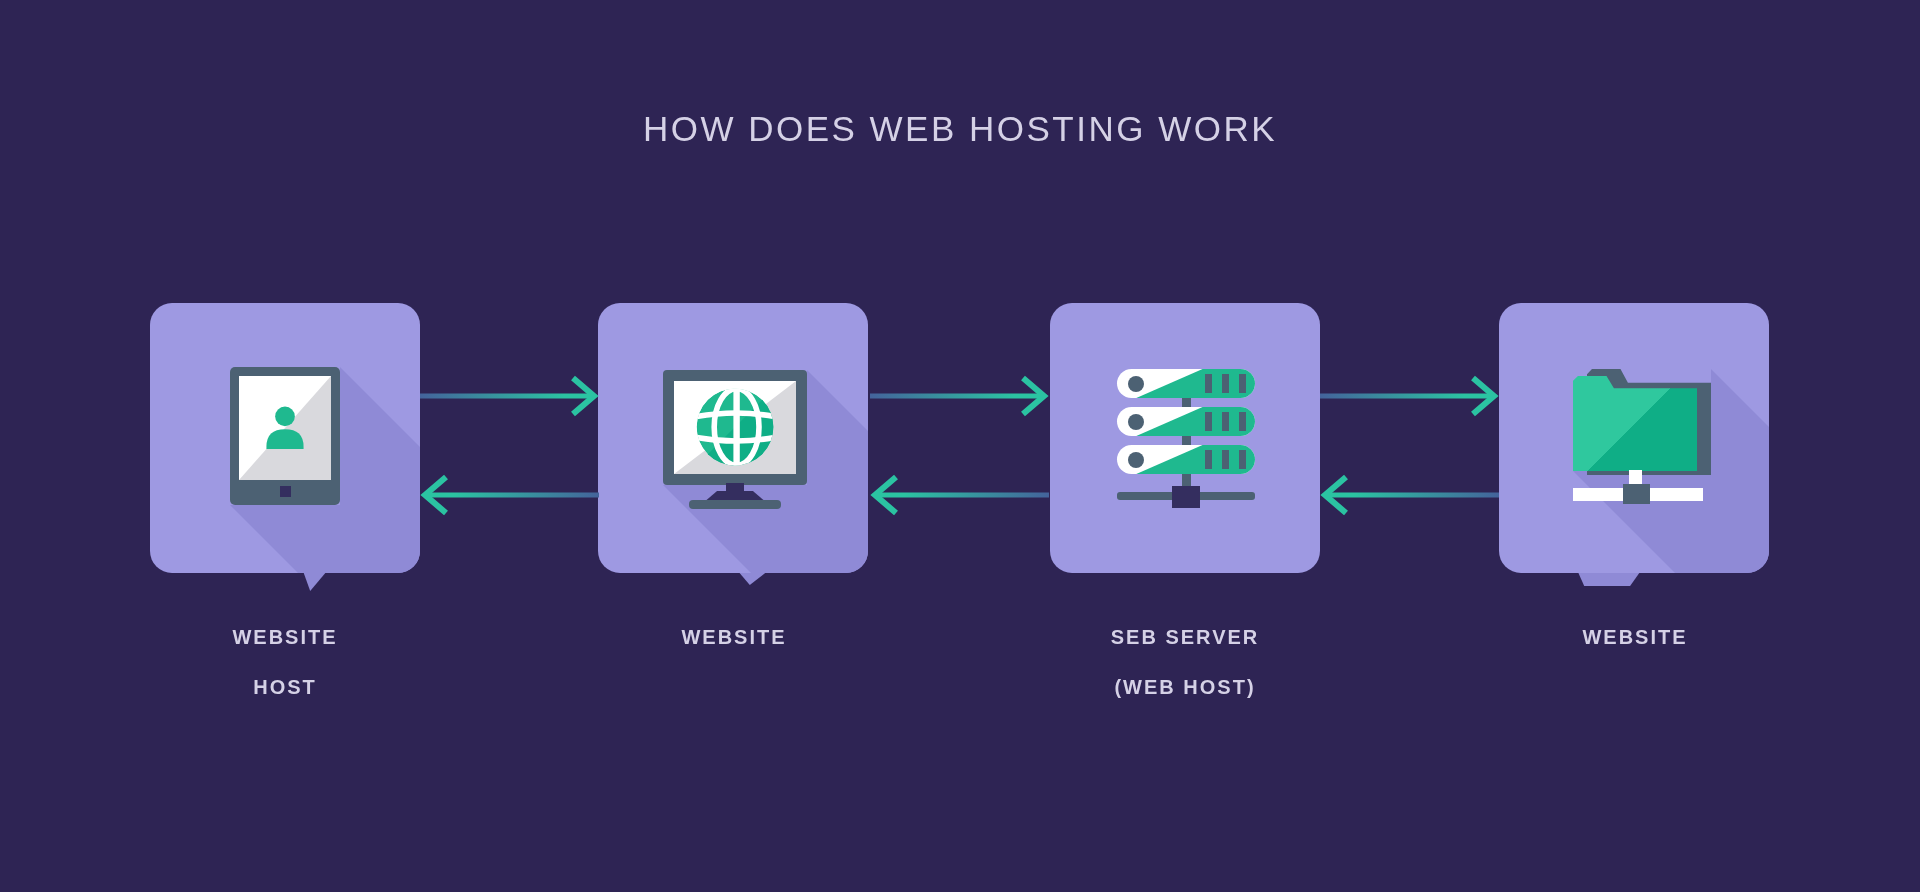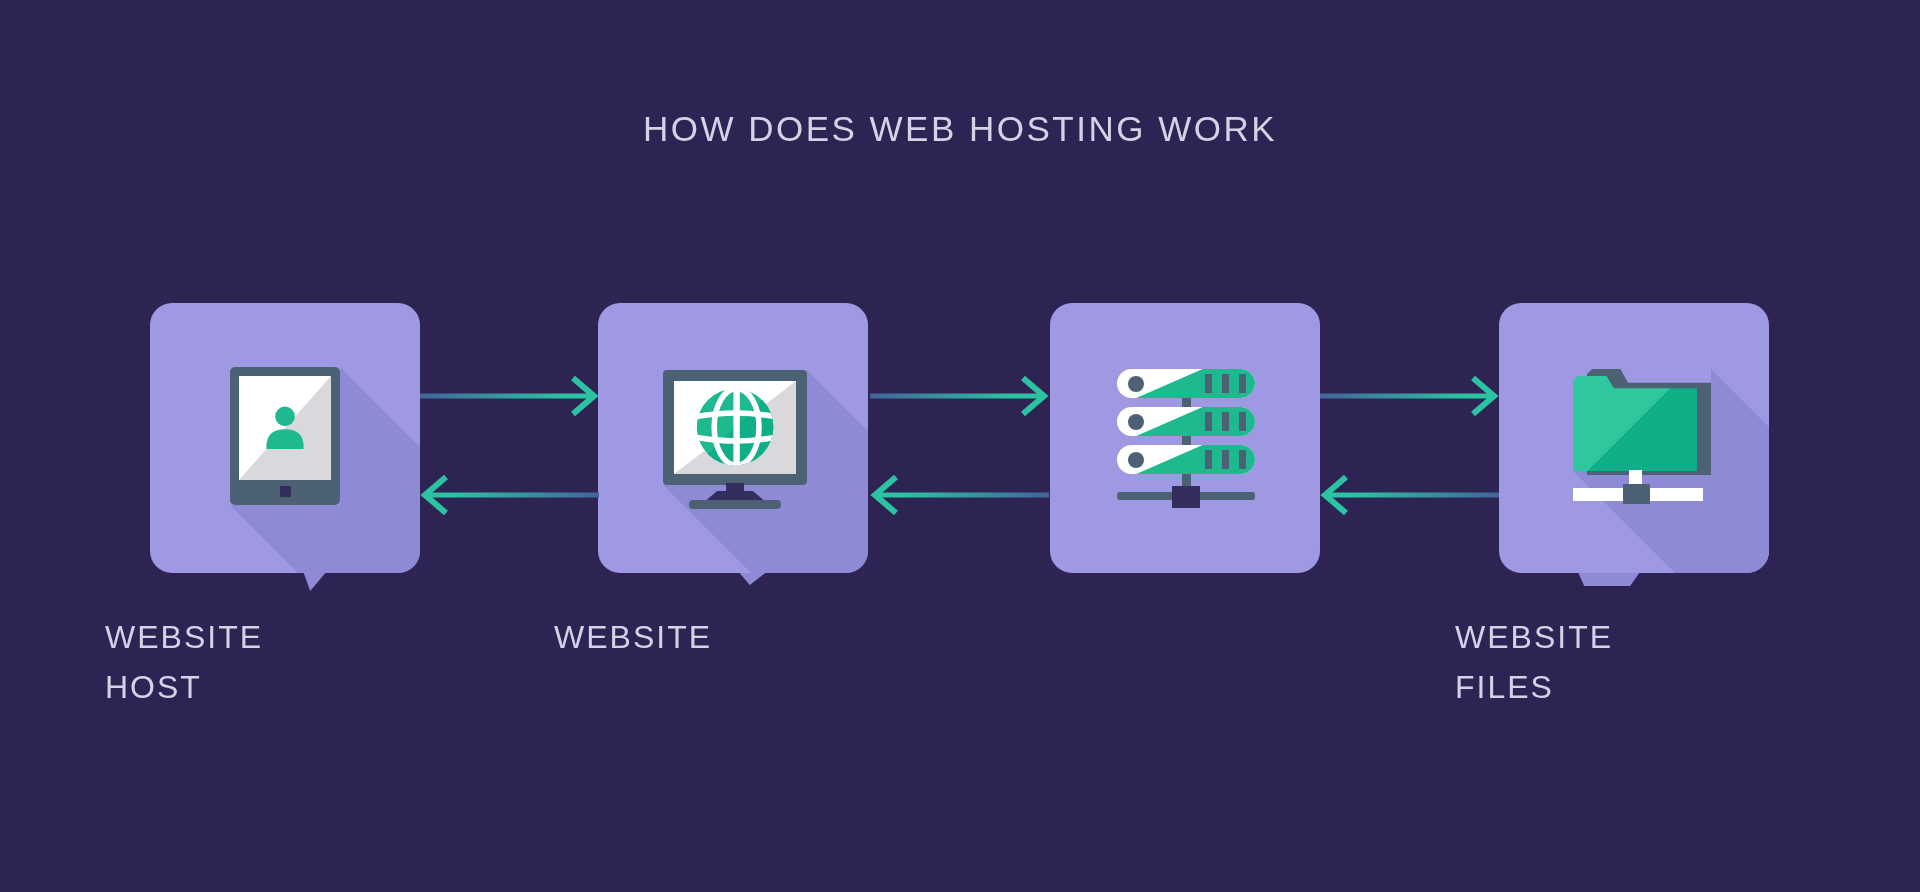--- a/index.html
+++ b/index.html
@@ -23,22 +23,22 @@
   .long-shadow{position:absolute;inset:0;background:var(--c-box-shadow);}
   .s1{clip-path:polygon(190px 64px,270px 144px,270px 270px,148px 270px,80px 202px,190px 202px);}
   .s2{clip-path:polygon(209px 67px,270px 128px,270px 270px,153px 270px,65px 182px,209px 182px);}
   .s4{clip-path:polygon(212px 66px,270px 124px,270px 270px,176px 270px,74px 168px,212px 168px);}
   .spill{position:absolute;background:var(--c-box-shadow);}
   .spill1{left:303px;top:571px;width:24px;height:20px;clip-path:polygon(0 0,100% 0,30% 100%);}
   .spill2{left:737px;top:570px;width:32px;height:15px;clip-path:polygon(0 0,100% 0,40% 100%);}
   .spill4{left:1578px;top:572px;width:62px;height:14px;clip-path:polygon(0 0,100% 0,84% 100%,10% 100%);}
 
   
-  .label{position:absolute;top:612px;width:360px;text-align:left;color:var(--c-text);
-    font-size:32px;letter-spacing:2px;line-height:50px;font-weight:400;}
+  .label{position:absolute;top:612px;width:360px;text-align:center;color:var(--c-text);
+    font-size:20px;letter-spacing:2px;line-height:50px;font-weight:700;}
   .l1{left:105px}.l2{left:554px}.l3{left:1005px}.l4{left:1455px}
 
   
   .arrows{position:absolute;top:303px;width:179px;height:270px;}
   .a1{left:420px}.a2{left:870px}.a3{left:1320px}
   .stop-blue{stop-color:var(--c-arrow-blue);}
   .stop-teal{stop-color:var(--c-teal);}
   .chev{fill:none;stroke:var(--c-teal);stroke-width:6px;}
 
   
@@ -229,18 +229,21 @@
   </svg>
 
   <div class="label l1">
     <div>WEBSITE</div>
     <div>HOST</div>
   </div>
   <div class="label l2">
     <div>WEBSITE</div>
     <div></div>
   </div>
+  <div class="label l3">
+    <div>SEB SERVER</div>
+    <div>(WEB HOST)</div>
+  </div>
   <div class="label l4">
     <div>WEBSITE</div>
-    <div>FILES</div>
   </div>
 
 </div>
 
 </body></html>

